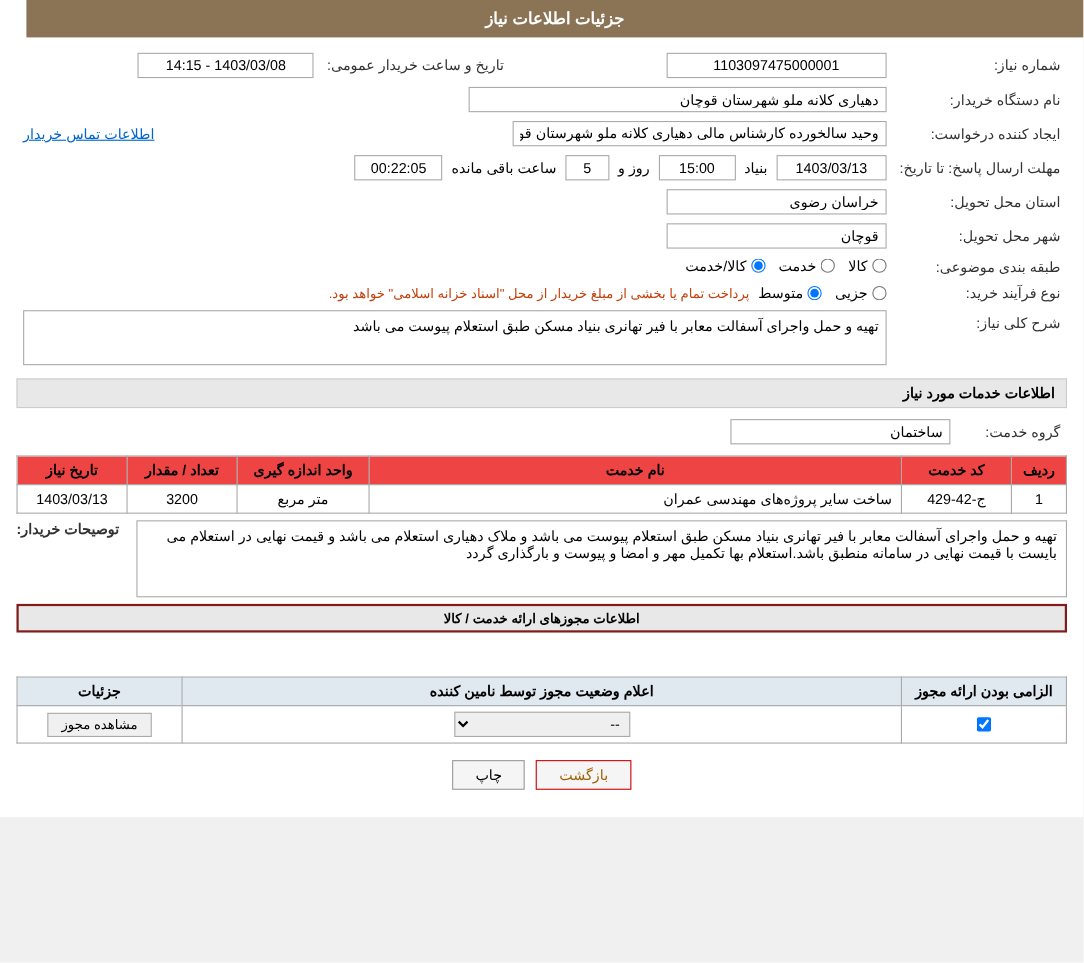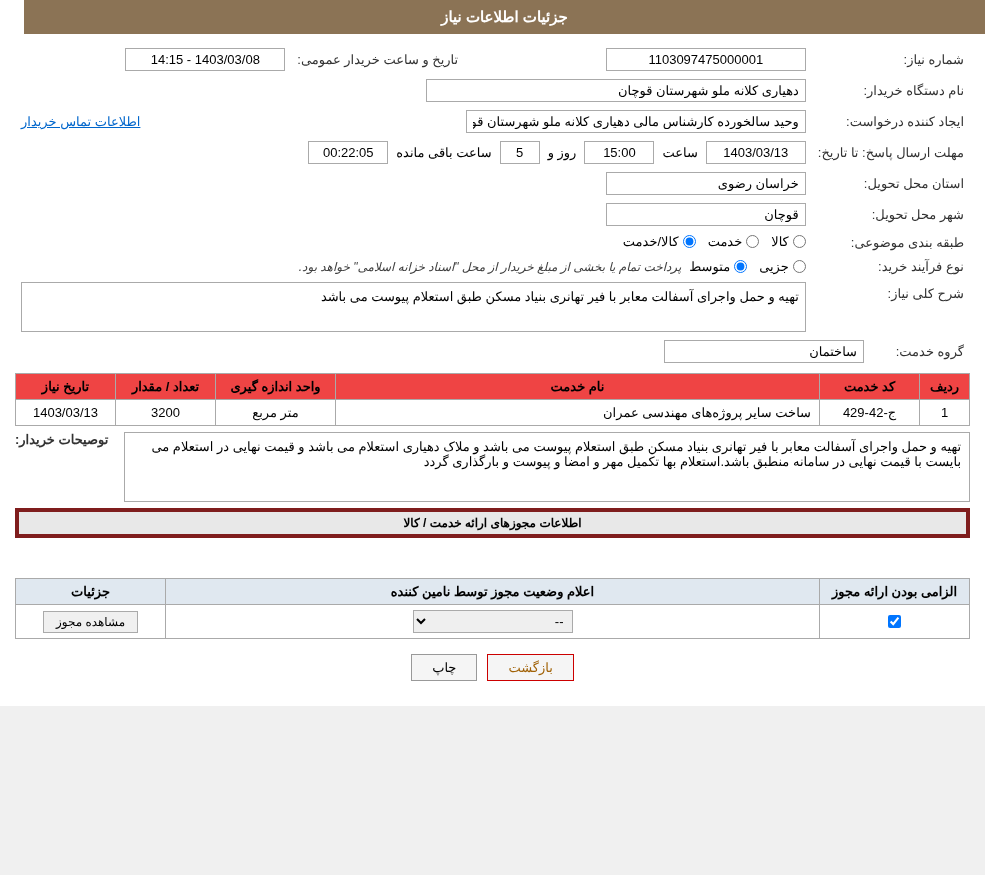--- a/index.html
+++ b/index.html
@@ -190,21 +190,21 @@
       padding: 3px 12px;
       font-size: 12px;
       cursor: pointer;
       font-family: Tahoma, Arial, sans-serif;
     }
     .watermark-bg {
       position: relative;
     }
     .sub-section-title {
       background: #e8e8e8;
-      border: 4px solid #7f1d1d;
+      border: 2px solid #7f1d1d;
       padding: 4px 10px;
       font-weight: bold;
       font-size: 12px;
       margin: 6px 0 4px 0;
       text-align: center;
     }
   </style>
 </head>
 <body>
 
@@ -245,21 +245,21 @@
           <td class="value-cell" style="text-align:left;">
             <span class="blue-link">اطلاعات تماس خریدار</span>
           </td>
         </tr>
 
         <tr>
           <td class="label-cell" style="white-space:nowrap;">مهلت ارسال پاسخ: تا تاریخ:</td>
           <td class="value-cell" colspan="3">
             <div class="row-inline">
               <input class="input-field" type="text" value="1403/03/13" readonly="" style="width: 100px; text-align: center;">
-              <span>ساعت</span>
+              <span>بنیاد</span>
               <input class="input-field" type="text" value="15:00" readonly="" style="width: 70px; text-align: center;">
               <span>روز و</span>
               <input class="input-field" type="text" value="5" readonly="" style="width: 40px; text-align: center;">
               <span>ساعت باقی مانده</span>
               <input class="input-field" type="text" value="00:22:05" readonly="" style="width: 80px; text-align: center;">
             </div>
           </td>
         </tr>
 
         <tr>
@@ -303,34 +303,35 @@
               <div class="radio-group">
                 <label class="radio-label">
                   <input type="radio" name="purchase_type" style="">
                   <span>جزیی</span>
                 </label>
                 <label class="radio-label">
                   <input type="radio" name="purchase_type" checked="" style="">
                   <span>متوسط</span>
                 </label>
               </div>
-              <span style="font-size:12px; color:#404040;font-style:italic;">پرداخت تمام یا بخشی از مبلغ خریدار از محل "اسناد خزانه اسلامی" خواهد بود.</span>
+              <span style="font-size:12px; color:#c2410c;">پرداخت تمام یا بخشی از مبلغ خریدار از محل "اسناد خزانه اسلامی" خواهد بود.</span>
             </div>
           </td>
         </tr>
 
         <tr>
           <td class="label-cell" style="vertical-align:top; padding-top:8px;">شرح کلی نیاز:</td>
           <td class="value-cell" colspan="3">
             <div class="description-box">تهیه و حمل واجرای آسفالت معابر با فیر تهانری بنیاد مسکن طبق استعلام پیوست می باشد</div>
           </td>
         </tr>
       </tbody>
     </table>
 
+    <div class="section-title">اطلاعات خدمات مورد نیاز</div>
 
     <table class="info-table">
       <tbody>
         <tr>
           <td class="label-cell" style="width:100px;">گروه خدمت:</td>
           <td class="value-cell">
             <input class="input-field" type="text" value="ساختمان" readonly="" style="width: 200px; text-align: right;">
           </td>
         </tr>
       </tbody>

